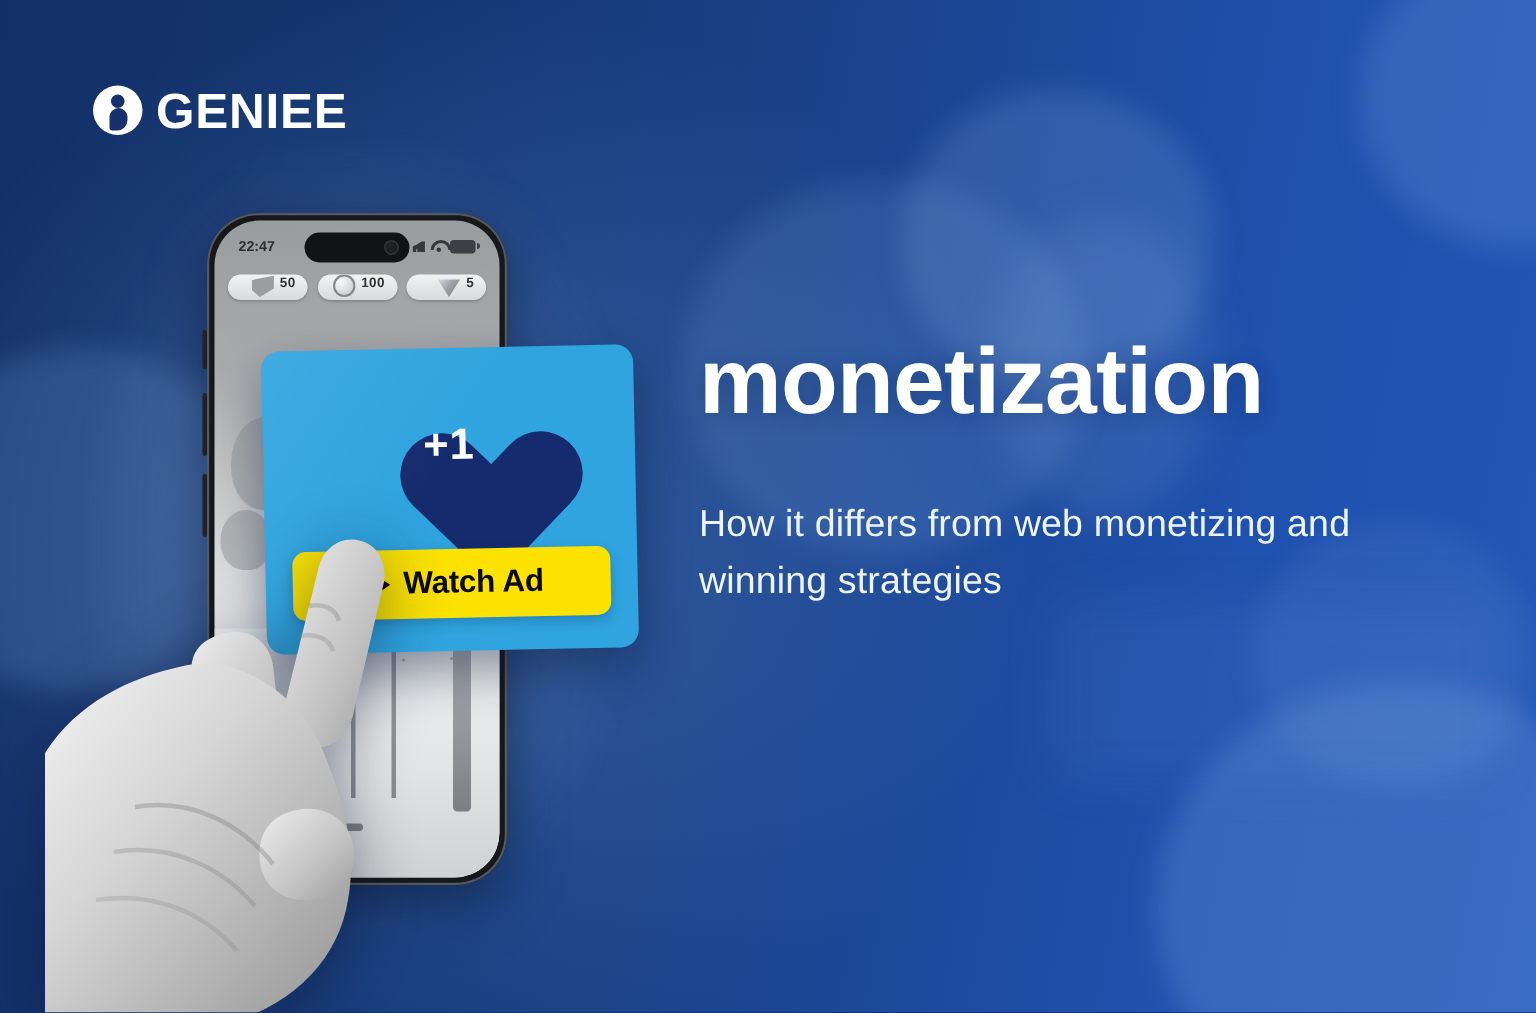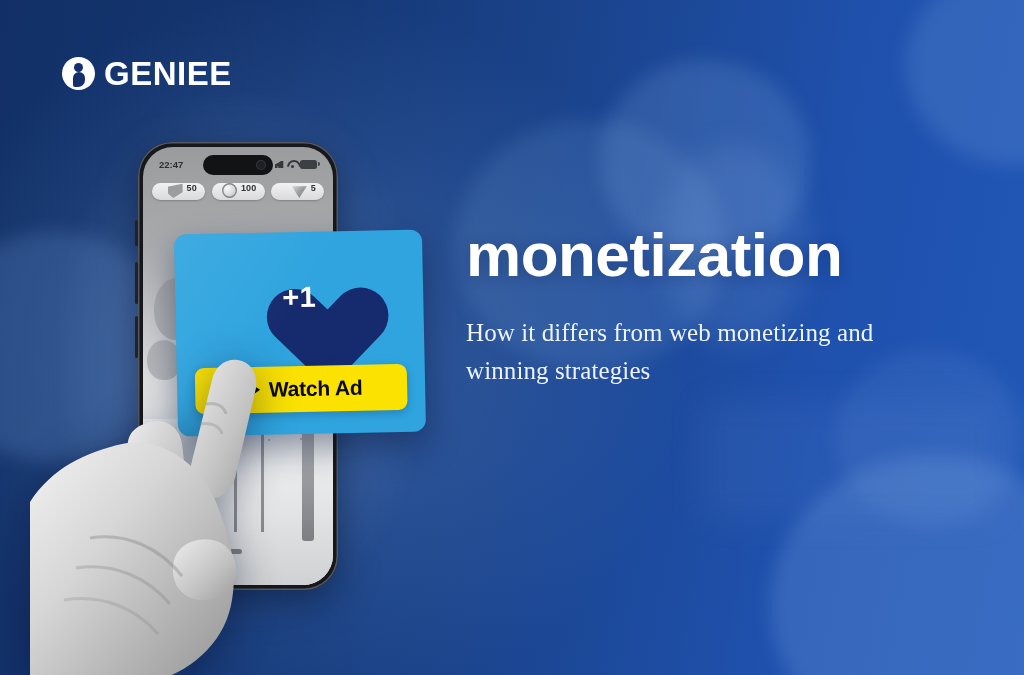--- a/index.html
+++ b/index.html
@@ -91,28 +91,27 @@
   .headline {
     color: #ffffff;
     font-size: 62px;
     line-height: 1.07;
     font-weight: 700;
     letter-spacing: -0.5px;
     text-shadow: 0 2px 14px rgba(8,28,70,0.30);
   }
   .headline .l2 { display: block; }
   .subhead {
-    margin-top: 26px;
+    margin-top: 42px;
     color: #eef4fd;
     font-size: 25px;
     line-height: 1.52;
     font-weight: 400;
     letter-spacing: 0.1px;
     max-width: 490px;
-    font-family: Liberation Serif, serif;
   }
 
   
   .phone-glow {
     position: absolute;
     left: 60px; top: 95px;
     width: 360px; height: 530px;
     background: radial-gradient(ellipse at center, rgba(160,195,240,0.30) 0%, rgba(160,195,240,0.08) 55%, rgba(160,195,240,0) 75%);
     filter: blur(6px);
     z-index: 5;

